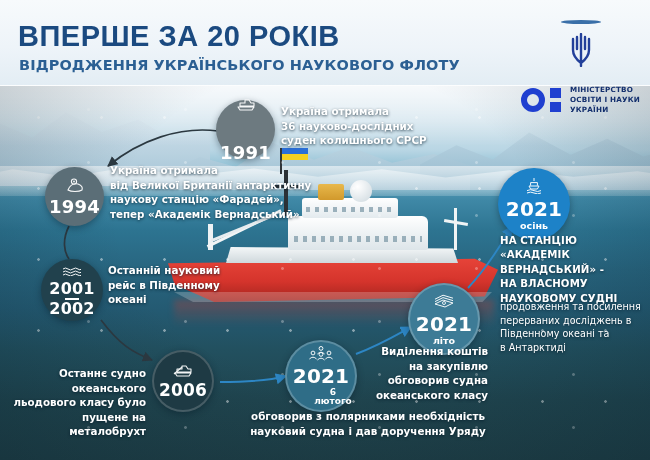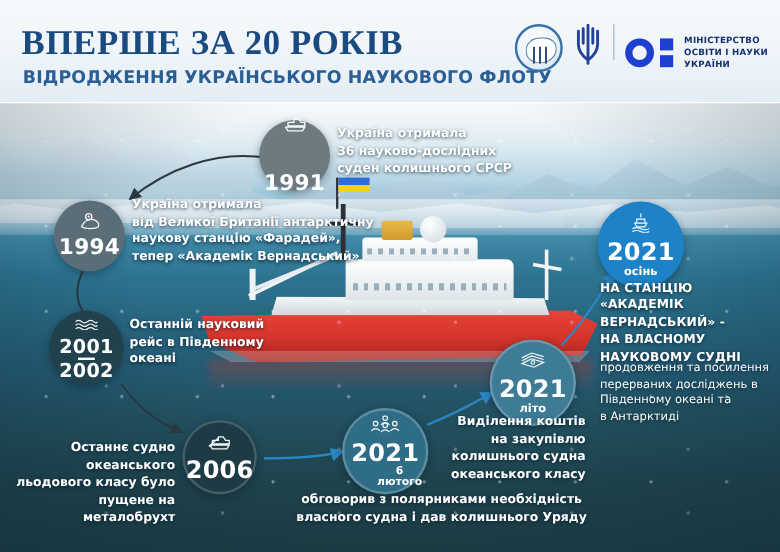--- a/index.html
+++ b/index.html
@@ -181,30 +181,30 @@
 
   
   .header {
     position:absolute; left:0; top:0; width:650px; height:86px;
     background: linear-gradient(180deg,#f7fafc 0%, #eef4f9 55%, #e3edf4 100%);
     border-bottom: 1px solid rgba(255,255,255,.6);
   }
   .h-title {
     position:absolute; left:18px; top:20px;
     font-size: 29px; font-weight: 700; letter-spacing: .5px;
-    color:#1b4a80; font-family:Liberation Serif, serif;
+    color:#1b4a80; font-family:Liberation Sans, sans-serif;
   }
   .h-sub {
     position:absolute; left:19px; top:57px;
     font-size: 14.5px; font-weight: 700; letter-spacing: .1px;
     color:#2b5f93; font-family:"DejaVu Sans", sans-serif;
   }
 
   
-  .logos { position:absolute; right:10px; top:20px; height:48px; display:flex; gap:9px; }
+  .logos { position:absolute; right:10px; top:20px; height:48px; display:flex; align-items:center; gap:9px;flex-direction:column; }
   .logo-nasc {
     width:40px; height:40px; border-radius:50%;
     background: radial-gradient(circle at 40% 34%, #ffffff 0%, #eaf2f8 55%, #cfe0ee 100%);
     border:2px solid #3a6fa8; position:relative; overflow:hidden;
   }
   .logo-nasc::before {
     content:""; position:absolute; left:7px; top:9px; width:26px; height:22px;
     background:#ffffff; border-radius:48% 42% 55% 45%;
     box-shadow: inset 0 0 0 1px #5b86b5;
   }
@@ -394,21 +394,21 @@
     <div>океані</div>
   </div>
 
   <div class="node" style="left:152px;top:350px;width:62px;height:62px;background:#1e3a44;border:2px solid rgba(255,255,255,.18);">
     <span class="nicon">
       <svg width="22" height="13" viewBox="0 0 22 13">
         <path d="M3 9 h16 l-2 3 H5z M5 8 V5 h5 V2 h4 l2 3 h3 v3z" fill="none" stroke="#fff" stroke-width="1.1" stroke-linejoin="round"></path>
         <path d="M2 10 L10 3" stroke="#fff" stroke-width="1.1"></path>
       </svg>
     </span>
-    <span class="nyear" style="font-size:20px;">2006</span>
+    <span class="nyear" style="font-size:17px;">2006</span>
   </div>
   <div class="txt" style="left:6px;top:366px;font-size:10.3px;width:140px;text-align:right;">
     <div>Останнє судно океанського</div>
     <div>льодового класу було</div>
     <div>пущене на металобрухт</div>
   </div>
 
   <div class="node" style="left:285px;top:340px;width:72px;height:72px;background:#2f6d87;border:2px solid rgba(255,255,255,.22);">
     <span class="nicon">
       <svg width="26" height="15" viewBox="0 0 26 15">
@@ -420,39 +420,39 @@
         <path d="M17.4 13 q3.6-3.6 7.2 0" fill="none" stroke="#fff" stroke-width="1"></path>
         <circle cx="13" cy="8.4" r="1.9" fill="none" stroke="#fff" stroke-width="1"></circle>
         <path d="M9.4 14 q3.6-3.6 7.2 0" fill="none" stroke="#fff" stroke-width="1"></path>
       </svg>
     </span>
     <span class="nyear" style="font-size:20px;">2021</span>
     <span class="nsub" style="font-size:9px;padding-left:24px;">6 лютого</span>
   </div>
   <div class="txt" style="left:218px;top:409px;font-size:10.3px;width:300px;text-align:center;">
     <div>обговорив з полярниками необхідність</div>
-    <div>власного судна і дав колишнього Уряду</div>
+    <div>науковий судна і дав доручення Уряду</div>
   </div>
 
   <div class="node" style="left:408px;top:283px;width:72px;height:72px;background:#3d7b96;border:2px solid rgba(255,255,255,.22);">
     <span class="nicon">
       <svg width="24" height="16" viewBox="0 0 24 16">
         <path d="M3 11 L11 7 L21 10 L13 14z" fill="none" stroke="#fff" stroke-width="1"></path>
         <path d="M3 8.6 L11 4.6 L21 7.6" fill="none" stroke="#fff" stroke-width="1"></path>
         <path d="M3 6.2 L11 2.2 L21 5.2" fill="none" stroke="#fff" stroke-width="1"></path>
         <circle cx="12" cy="10" r="1.5" fill="none" stroke="#fff" stroke-width=".9"></circle>
       </svg>
     </span>
     <span class="nyear" style="font-size:20px;">2021</span>
     <span class="nsub" style="font-size:9.5px;">літо</span>
   </div>
   <div class="txt" style="left:335px;top:344px;font-size:10.3px;width:153px;text-align:right;">
     <div>Виділення коштів</div>
     <div>на закупівлю</div>
-    <div>колишнього судна</div>
+    <div>обговорив судна</div>
     <div>океанського класу</div>
   </div>
 
   <div class="node" style="left:498px;top:168px;width:72px;height:72px;background:#1d82c8;">
     <span class="nicon">
       <svg width="22" height="17" viewBox="0 0 22 17">
         <path d="M11 1 V4" stroke="#fff" stroke-width="1"></path>
         <path d="M6 9 h10 l-1.6 3 H7.6z" fill="none" stroke="#fff" stroke-width="1"></path>
         <path d="M7.6 8.6 V5.6 h6.8 v3" fill="none" stroke="#fff" stroke-width="1"></path>
         <path d="M4 13.6 q3.5-1.8 7 0 t7 0" fill="none" stroke="#fff" stroke-width="1"></path>

